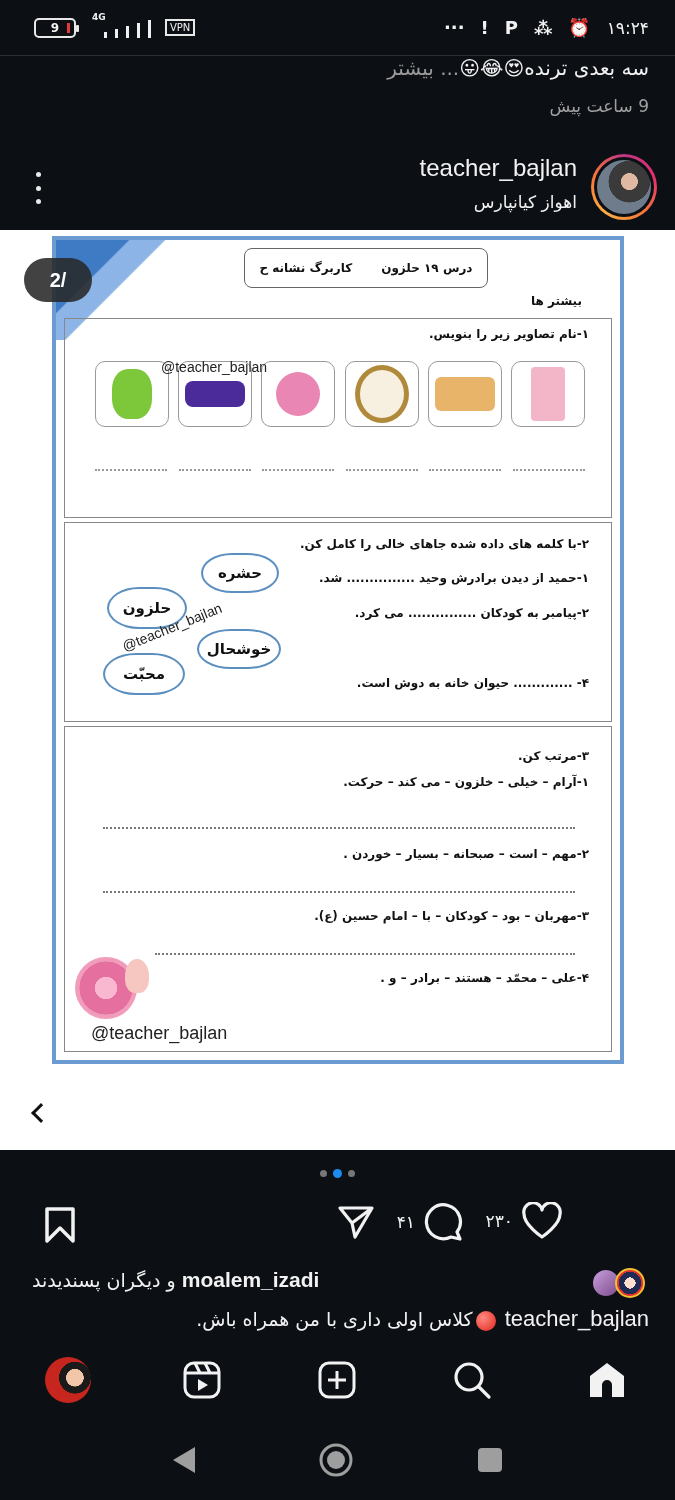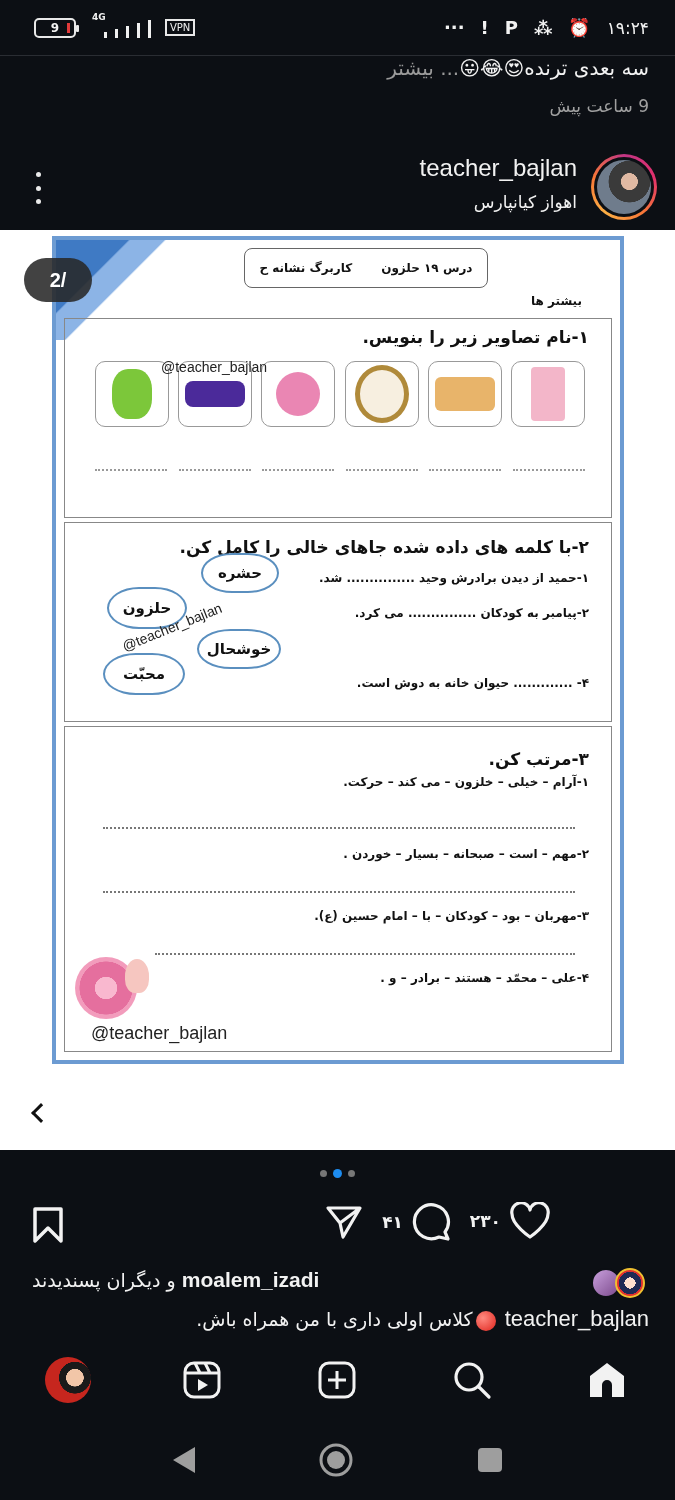--- a/index.html
+++ b/index.html
@@ -37,21 +37,21 @@
   
   .post-image { position: absolute; top: 230px; left: 0; width: 675px; height: 920px; background: #fff; }
   .worksheet { position: absolute; left: 52px; top: 6px; width: 572px; height: 828px; border: 4px solid #6c9bd2; background: #fff; color: #111; }
   .ws-corner { position: absolute; left: 0; top: 0; width: 140px; height: 100px; background: linear-gradient(135deg, #3f7ac4 0 30%, #8cb4e6 31% 45%, transparent 46%); }
   .ws-title { position: absolute; left: 188px; top: 8px; width: 244px; height: 40px; border: 1.5px solid #666; border-radius: 8px; display: flex; align-items: center; justify-content: space-around; font-size: 12px; font-weight: bold; direction: rtl; }
   .ws-sub { position: absolute; right: 38px; top: 54px; font-size: 12px; font-weight: bold; direction: rtl; }
   .ws-box { position: absolute; left: 8px; width: 548px; border: 1.5px solid #888; }
   .box1 { top: 78px; height: 200px; }
   .box2 { top: 282px; height: 200px; }
   .box3 { top: 486px; height: 326px; }
-  .q-head { position: absolute; right: 22px; font-size: 17px; font-weight: bold; direction: rtl; white-space: nowrap; }
+  .q-head { position: absolute; right: 22px; font-size: 12px; font-weight: bold; direction: rtl; white-space: nowrap; }
   .pics { position: absolute; left: 30px; top: 42px; width: 490px; display: flex; justify-content: space-between; }
   .pic { width: 74px; height: 66px; border: 1.5px solid #999; border-radius: 10px; display: flex; align-items: center; justify-content: center; }
   .pic i { display: block; border-radius: 50%; }
   .blanks { position: absolute; left: 30px; top: 150px; width: 490px; display: flex; justify-content: space-between; }
   .blanks span { width: 72px; border-bottom: 2px dotted #999; }
   .watermark { position: absolute; font-family: "Liberation Sans", sans-serif; font-size: 16px; color: #222; white-space: nowrap; }
   .wm1 { left: 96px; top: 40px; font-size: 14px; }
   .wm2 { left: 54px; top: 96px; font-size: 14px; transform: rotate(-22deg); }
   .wm3 { left: 26px; top: 296px; font-size: 18px; }
   .line { position: absolute; right: 22px; font-size: 12px; font-weight: bold; direction: rtl; white-space: nowrap; }
@@ -65,21 +65,21 @@
   .link-row { position: absolute; left: 0; top: 850px; width: 675px; height: 66px; display: flex; align-items: center; justify-content: space-between; padding: 0 24px 0 34px; color: #111; }
   .link-row .label { font-size: 20px; direction: rtl; }
   .chev { width: 14px; height: 14px; border-left: 3px solid #111; border-bottom: 3px solid #111; transform: rotate(45deg); }
 
   
   .carousel-dots { position: absolute; top: 1170px; left: 0; width: 675px; display: flex; justify-content: center; gap: 6px; }
   .carousel-dots i { width: 7px; height: 7px; border-radius: 50%; background: #777; display: block; }
   .carousel-dots i.active { width: 9px; height: 9px; background: #1d8cf0; margin-top: -1px; }
 
   
-  .actions { position: absolute; top: 1200px; left: 0; width: 577px; height: 50px; font-weight: bold; }
+  .actions { position: absolute; top: 1200px; left: 12px; width: 577px; height: 50px; }
   .act { position: absolute; display: flex; align-items: center; gap: 8px; font-size: 17px; }
   .bookmark { left: 32px; top: 6px; }
   .like { right: 26px; top: 2px; }
   .comment { right: 126px; top: 2px; }
   .share { right: 214px; top: 4px; }
 
   .liked-row { position: absolute; top: 1266px; left: 0; width: 675px; height: 34px; }
   .likers { position: absolute; right: 28px; top: 2px; width: 56px; height: 30px; }
   .likers i { position: absolute; top: 0; width: 30px; height: 30px; border-radius: 50%; display: block; border: 2px solid #0c0f14; }
   .likers i:first-child { left: 0; background: linear-gradient(135deg, #c9a0dd, #7c4a8c); }

